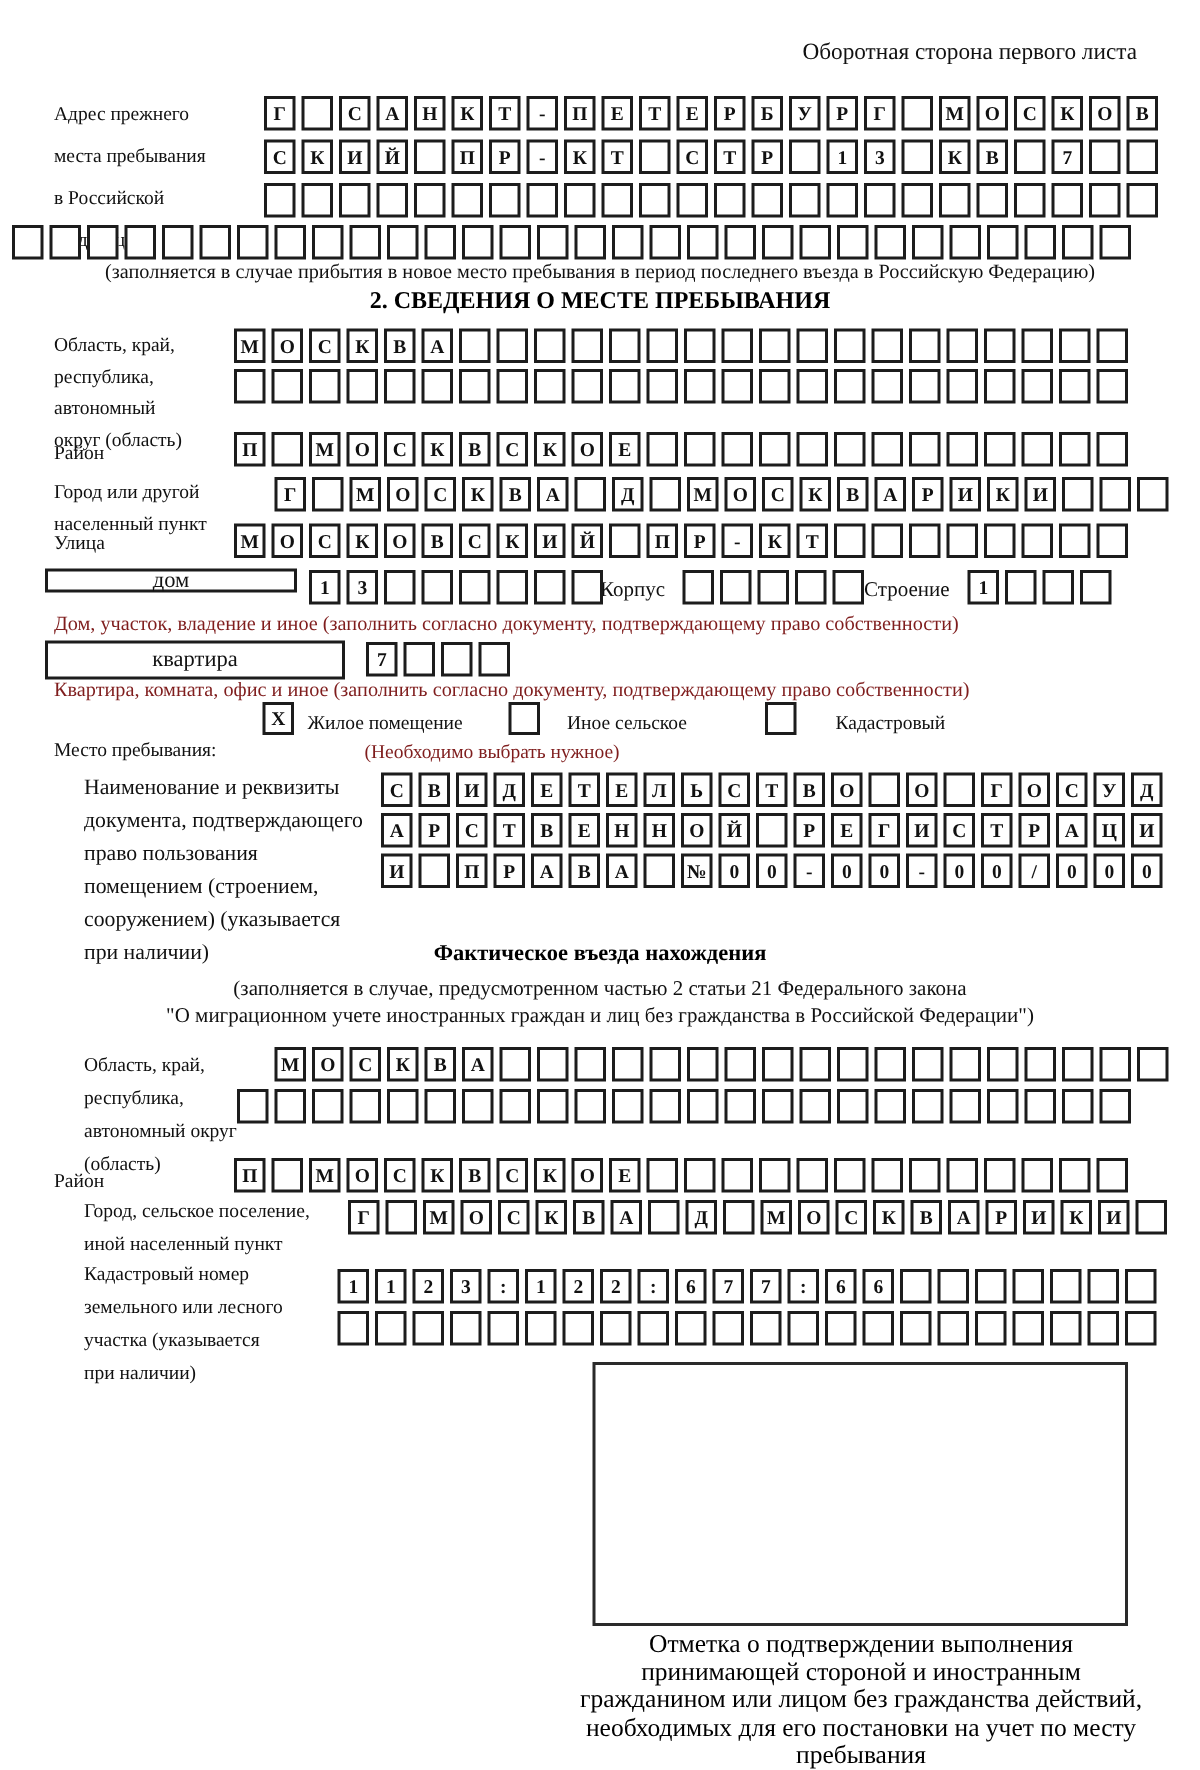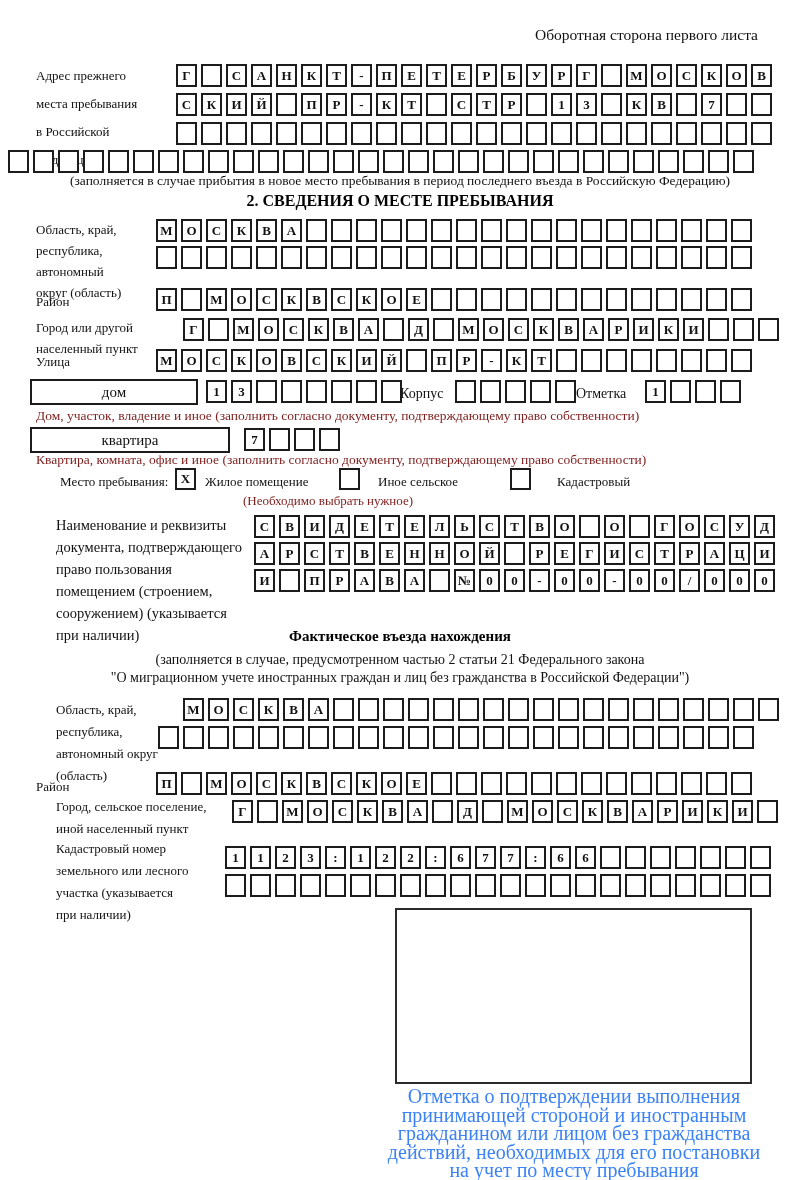--- a/index.html
+++ b/index.html
@@ -25,21 +25,21 @@
     position:absolute;width:21px;height:22px;box-sizing:border-box;border:2px solid #1c1c1c;
     display:flex;align-items:center;justify-content:center;font-size:13px;font-weight:600;background:#fff;
   }
   .big-box{position:absolute;border:2px solid #2a2a2a;background:#fff;box-sizing:border-box;}
   .header-note{position:absolute;top:26px;right:42px;font-size:15.5px;color:#111;}
   .lh28{line-height:28px;}
   .lh22{line-height:22px;margin-left:20px;}
   .lh21{line-height:21px;}
   .bottom-caption{
     position:absolute;left:378px;top:1087px;width:392px;text-align:center;
-    font-size:20px;line-height:18.5px;color:#3b82f6;
+    font-size:17px;line-height:18.5px;color:#000000;
   }
 </style>
 </head>
 <body>
 
 <div id="page">
 
   <div class="header-note">Оборотная сторона первого листа</div>
 
   <div class="lbl lh28" style="left:36px;top:62px;">Адрес прежнего
@@ -52,29 +52,29 @@
 
   <div class="lbl lh21" style="left:36px;top:219px;">Область, край,
 республика,
 автономный
 округ (область)</div>
   <div class="lbl" style="left:36px;top:291px;">Район</div>
   <div class="lbl lh21" style="left:36px;top:317px;">Город или другой
 населенный пункт</div>
   <div class="lbl" style="left:36px;top:351px;">Улица</div>
 
-  <div class="wide-box" style="left:30px;top:379px;width:168px;height:26px;">дом</div>
+  <div class="wide-box" style="left:30px;top:379px;width:168px;height:16px;">дом</div>
   <div class="lbl" style="left:400px;top:383px;font-size:14px;">Корпус</div>
-  <div class="lbl" style="left:576px;top:383px;font-size:14px;">Отметка</div>
+  <div class="lbl" style="left:576px;top:383px;font-size:14px;">Строение</div>
   <div class="caption-left" style="left:36px;top:408px;">Дом, участок, владение и иное (заполнить согласно документу, подтверждающему право собственности)</div>
 
   <div class="wide-box" style="left:30px;top:427px;width:200px;height:26px;">квартира</div>
   <div class="caption-left" style="left:36px;top:452px;">Квартира, комната, офис и иное (заполнить согласно документу, подтверждающему право собственности)</div>
 
-  <div class="lbl" style="left:36px;top:471px;margin-left:24px;">Место пребывания:</div>
+  <div class="lbl" style="left:36px;top:489px;">Место пребывания:</div>
   <div class="checkbox" style="left:175px;top:468px;">X</div>
   <div class="lbl" style="left:205px;top:471px;">Жилое помещение</div>
   <div class="checkbox" style="left:339px;top:468px;"></div>
   <div class="lbl" style="left:378px;top:471px;">Иное сельское</div>
   <div class="checkbox" style="left:510px;top:468px;"></div>
   <div class="lbl" style="left:557px;top:471px;">Кадастровый</div>
   <div class="caption-left" style="left:243px;top:493px;font-size:13px;">(Необходимо выбрать нужное)</div>
 
   <div class="lbl lh22" style="left:36px;top:514px;font-size:14.5px;">Наименование и реквизиты
 документа, подтверждающего

